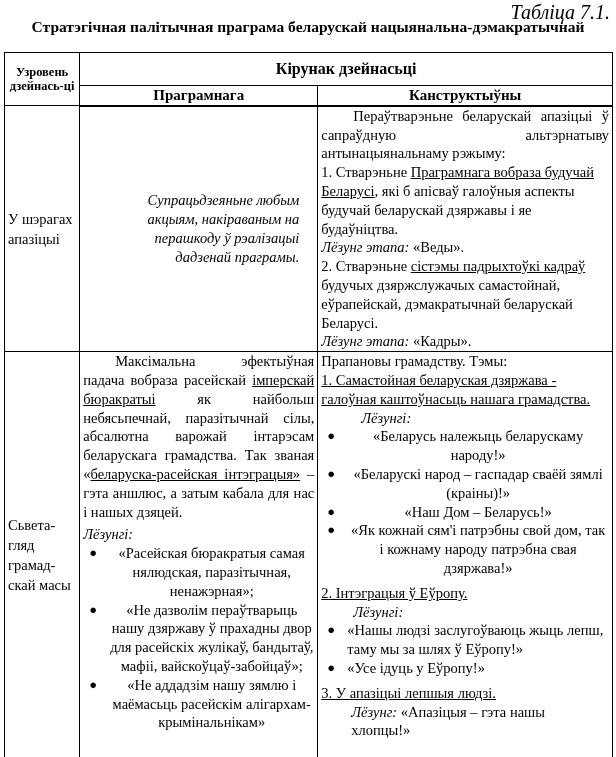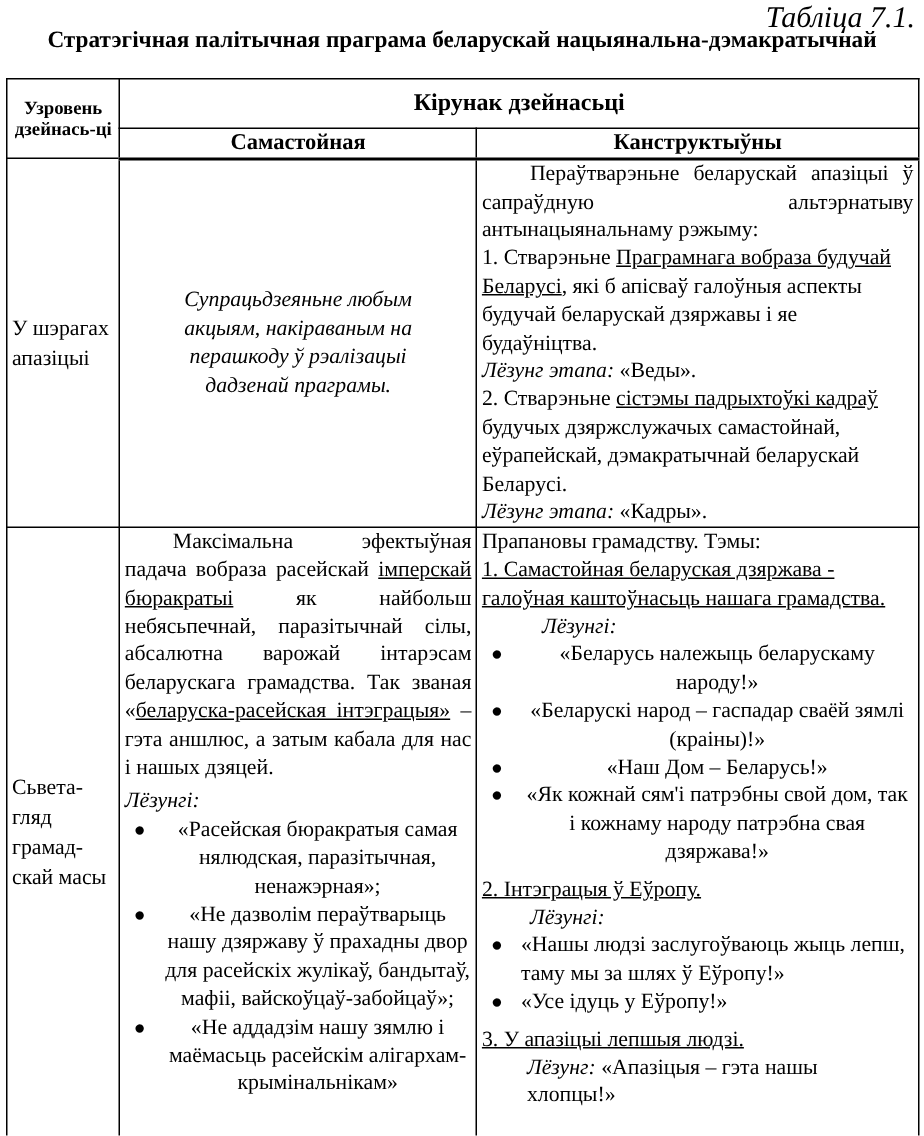--- a/index.html
+++ b/index.html
@@ -21,21 +21,21 @@
   .level { text-align: left; vertical-align: middle; font-size: 14.5px; line-height: 20px; }
   .center { text-align: left; }
   .italic { font-style: italic; }
   .just { text-align: justify; }
   .indent { text-indent: 32px; }
   .u { text-decoration: underline; }
   ul { margin: 0; padding: 0; list-style: none; }
   li { position: relative; padding-left: 26px; text-align: center; }
   li .dot { position: absolute; left: 6px; top: 0; font-size: 13px; }
   .row1 td { height: 240px; }
-  .row1 .destr { vertical-align: middle; text-align: center; padding: 0 18px; }
+  .row1 .destr { vertical-align: middle; text-align: right; padding: 0 18px; }
   .row2 td { height: 406px; }
   p { margin: 0; }
 </style>
 </head>
 <body>
 
 <div class="caption">Табліца 7.1.</div>
 <div class="title">
   <div>Стратэгічная палітычная праграма беларускай нацыянальна-дэмакратычнай</div>
 </div>
@@ -45,21 +45,21 @@
       <col class="c1">
       <col class="c2">
       <col class="c3">
     </colgroup>
   <tbody>
       <tr>
     <th class="hdr-level" rowspan="2">Узровень дзейнась-ці</th>
     <th class="hdr-dir" colspan="2">Кірунак  дзейнасьці</th>
   </tr>
   <tr>
-    <th class="hdr-sub">Самастойная</th>
+    <th class="hdr-sub">Праграмнага</th>
     <th class="hdr-sub">Канструктыўны</th>
   </tr>
 
   <tr class="row1">
     <td class="level">У шэрагах апазіцыі</td>
     <td class="destr italic">Супрацьдзеяньне любым акцыям, накіраваным на перашкоду ў рэалізацыі дадзенай праграмы.</td>
     <td>
       <p class="just indent">Пераўтварэньне беларускай апазіцыі ў сапраўдную альтэрнатыву антынацыянальнаму рэжыму:</p>
       <p class="center"><span>1. Стварэньне </span><span class="u">Праграмнага вобраза будучай Беларусі</span><span>, які б апісваў галоўныя аспекты будучай беларускай дзяржавы і яе будаўніцтва.</span></p>
       <p class="center"><span class="italic">Лёзунг этапа:</span><span> «Веды».</span></p>

